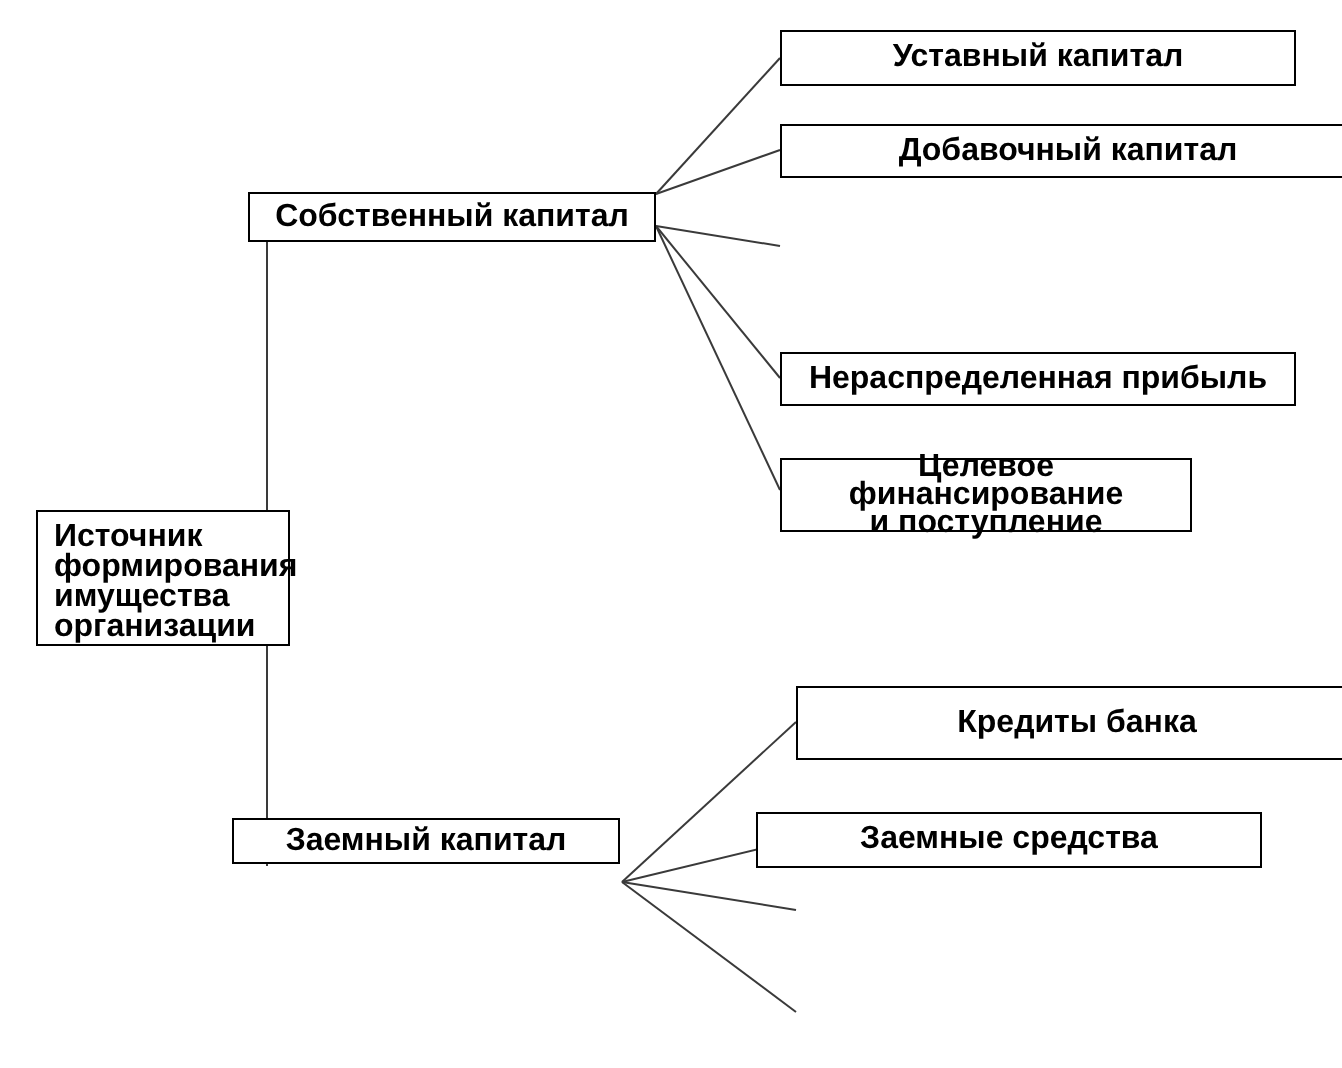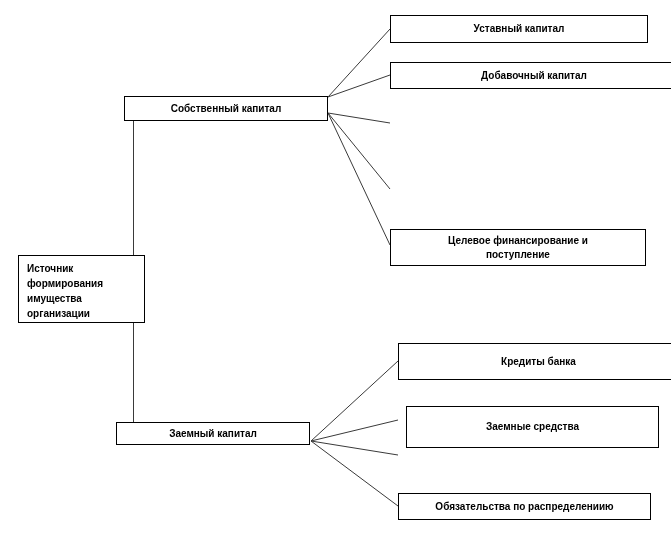--- a/index.html
+++ b/index.html
@@ -10,21 +10,21 @@
     position:relative;width:671px;height:534px;background:var(--bg);
     font-family:"Liberation Sans","DejaVu Sans",sans-serif;
     color:var(--text);overflow:hidden;
   }
   #connectors{position:absolute;left:0;top:0;width:671px;height:534px;}
   #connectors line{stroke:var(--line);stroke-width:1;}
   .node{
     position:absolute;box-sizing:border-box;background:var(--bg);
     border:1px solid var(--border);
     display:flex;align-items:center;justify-content:center;
-    font-size:10px;font-weight:bold;text-align:center;line-height:14px;
+    font-size:16px;font-weight:bold;text-align:center;line-height:14px;
   }
   .node.root{
     align-items:flex-start;justify-content:flex-start;text-align:left;
     padding:5px 4px 0 8px;line-height:15px;
   }
   .node.wrap2{padding:0 30px;}
 </style>
 </head>
 <body>
 
@@ -41,30 +41,30 @@
     <line x1="311" y1="441" x2="398" y2="361"></line>
     <line x1="311" y1="441" x2="398" y2="420"></line>
     <line x1="311" y1="441" x2="398" y2="455"></line>
     <line x1="311" y1="441" x2="398" y2="506"></line>
   </svg>
 
   <div class="node root" style="left:18px;top:255px;width:127px;height:68px;">Источник формирования имущества организации</div>
 
   <div class="node" style="left:124px;top:96px;width:204px;height:25px;">Собственный капитал</div>
 
-  <div class="node" style="left:116px;top:422px;width:194px;height:23px;">Заемный капитал</div>
+  <div class="node" style="left:116px;top:409px;width:194px;height:23px;">Заемный капитал</div>
 
   <div class="node" style="left:390px;top:15px;width:258px;height:28px;">Уставный капитал</div>
 
   <div class="node" style="left:390px;top:62px;width:288px;height:27px;">Добавочный капитал</div>
 
 
+  <div class="node" style="left:390px;top:176px;width:258px;height:27px;">Нераспределенная прибыль</div>
 
-  <div class="node wrap2" style="left:390px;top:229px;width:256px;height:37px;">Целевое финансирование и поступление</div>
+  <div class="node wrap2" style="left:390px;top:229px;width:206px;height:37px;">Целевое финансирование и поступление</div>
 
   <div class="node" style="left:398px;top:343px;width:281px;height:37px;">Кредиты банка</div>
 
-  <div class="node" style="left:406px;top:406px;width:253px;height:42px;">Заемные средства</div>
+  <div class="node" style="left:378px;top:406px;width:253px;height:28px;">Заемные средства</div>
 
 
-  <div class="node" style="left:398px;top:493px;width:253px;height:27px;">Обязательства по распределениию</div>
 
 </div>
 
 </body></html>

